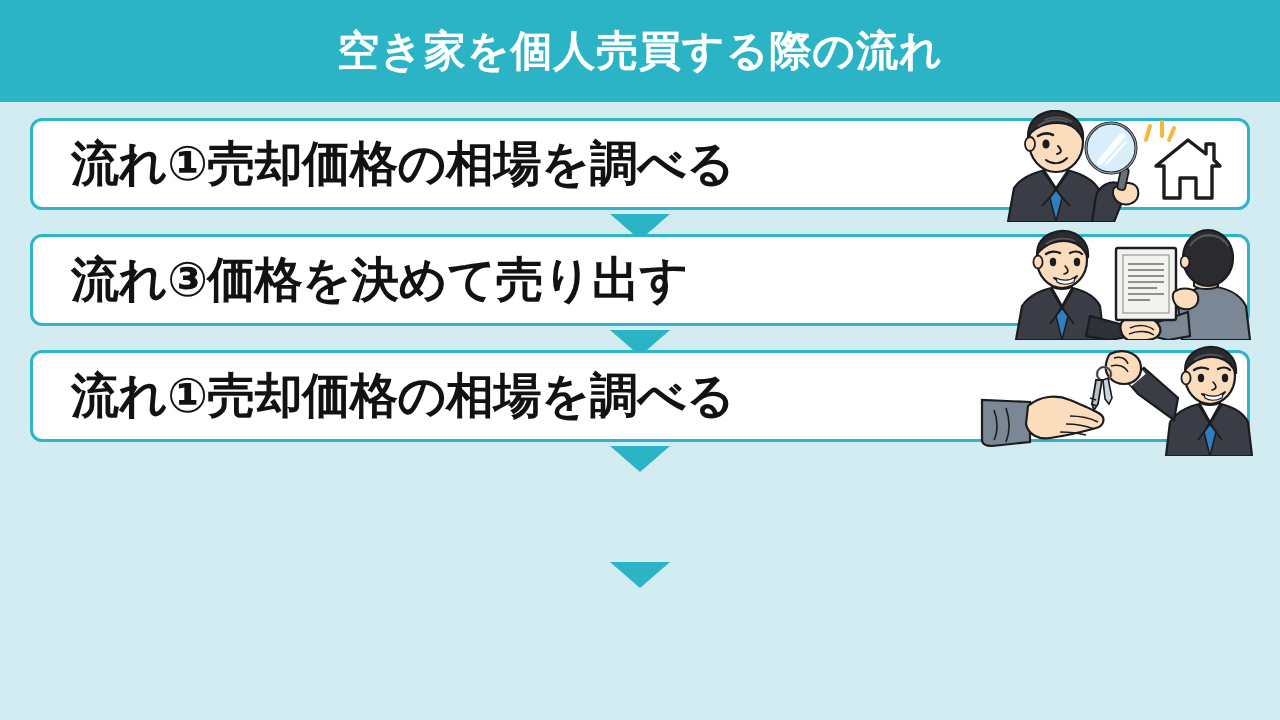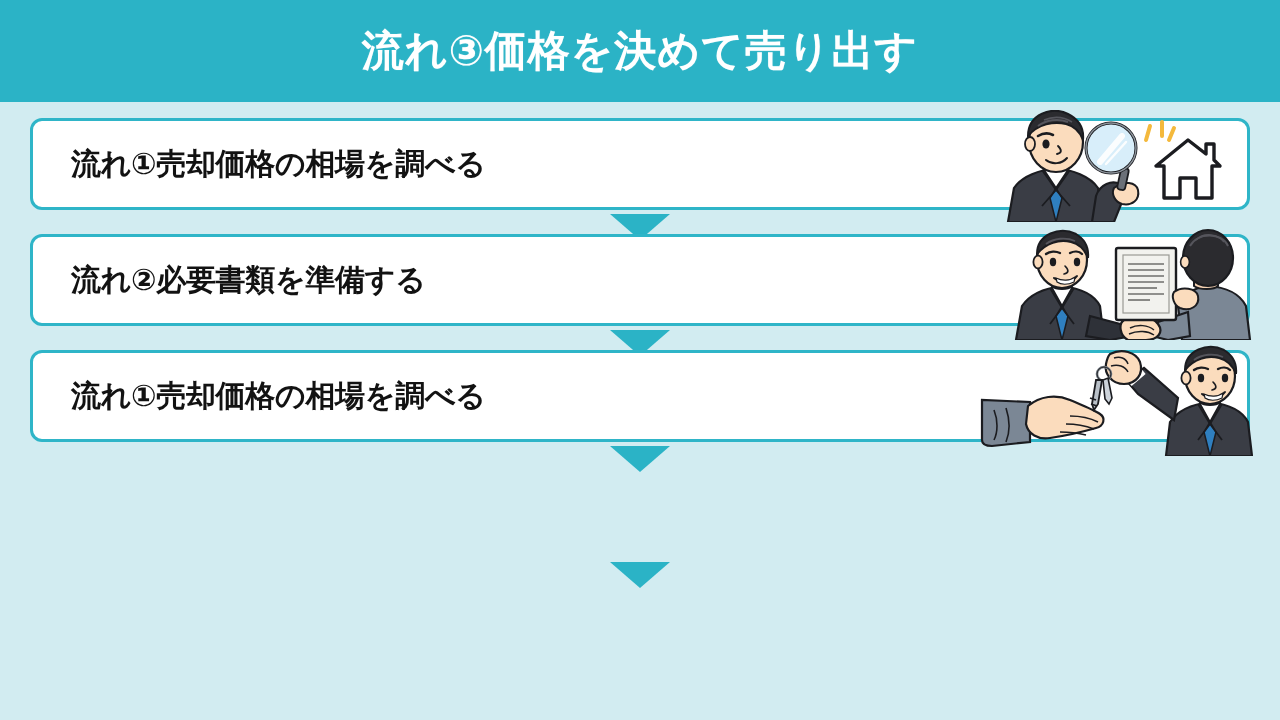--- a/index.html
+++ b/index.html
@@ -65,21 +65,21 @@
     height: 92px;
     box-sizing: border-box;
     background: #ffffff;
     border: 3px solid #2fb5c8;
     border-radius: 12px;
     display: flex;
     align-items: center;
   }
   .step-label {
     padding-left: 38px;
-    font-size: 30px;
+    font-size: 48px;
     font-weight: 700;
     color: #121212;
     line-height: 1;
     white-space: nowrap;
     letter-spacing: -0.01em;
   }
   
   .arrow {
     position: absolute;
     left: 610px;
@@ -95,21 +95,21 @@
     pointer-events: none;
   }
   .illus svg { display: block; }
 </style>
 </head>
 <body>
 
 <div class="canvas">
 
   <div class="header">
-    <div class="header-title">流れ③価格を決めて売り出す</div>
+    <div class="header-title">空き家を個人売買する際の流れ</div>
   </div>
 
   <div class="steps">
 
     <div class="step-row" style="top:16px;">
       <div class="step-box">
         <div class="step-label">流れ①売却価格の相場を調べる</div>
       </div>
 
       <div class="illus" style="left:950px; top:-8px; width:270px; height:110px;">
@@ -161,21 +161,21 @@
           <path d="M176 56 L208 30 L226 44 L226 34 L234 34 L234 50 L240 56 L232 56 L232 88
                    L216 88 L216 68 L200 68 L200 88 L184 88 L184 56 Z" fill="#ffffff" stroke="#1b1c20" stroke-width="3.4" stroke-linejoin="round"></path>
         </svg>
       </div>
     </div>
 
     <div class="arrow" style="top:112px;"></div>
 
     <div class="step-row" style="top:132px;">
       <div class="step-box">
-        <div class="step-label">流れ②必要書類を準備する</div>
+        <div class="step-label">流れ③価格を決めて売り出す</div>
       </div>
 
       <div class="illus" style="left:952px; top:-10px; width:270px; height:114px;">
         <svg width="270" height="116" viewBox="0 0 270 116" xmlns="http://www.w3.org/2000/svg">
 
           <path d="M34 116 L40 82 C48 70 64 64 80 62 C96 64 112 70 118 82 L122 116 Z" fill="#3a3d45" stroke="#1b1c20" stroke-width="2.2"></path>
           <path d="M70 64 L80 82 L90 64 L85 60 L75 60 Z" fill="#ffffff" stroke="#1b1c20" stroke-width="1.8"></path>
           <path d="M80 82 L74 92 L80 116 L86 92 Z" fill="#2f7fbf" stroke="#1b1c20" stroke-width="1.5"></path>
           <path d="M68 64 L80 84 L68 100" fill="none" stroke="#1b1c20" stroke-width="1.8"></path>
           <path d="M92 64 L80 84 L92 100" fill="none" stroke="#1b1c20" stroke-width="1.8"></path>

